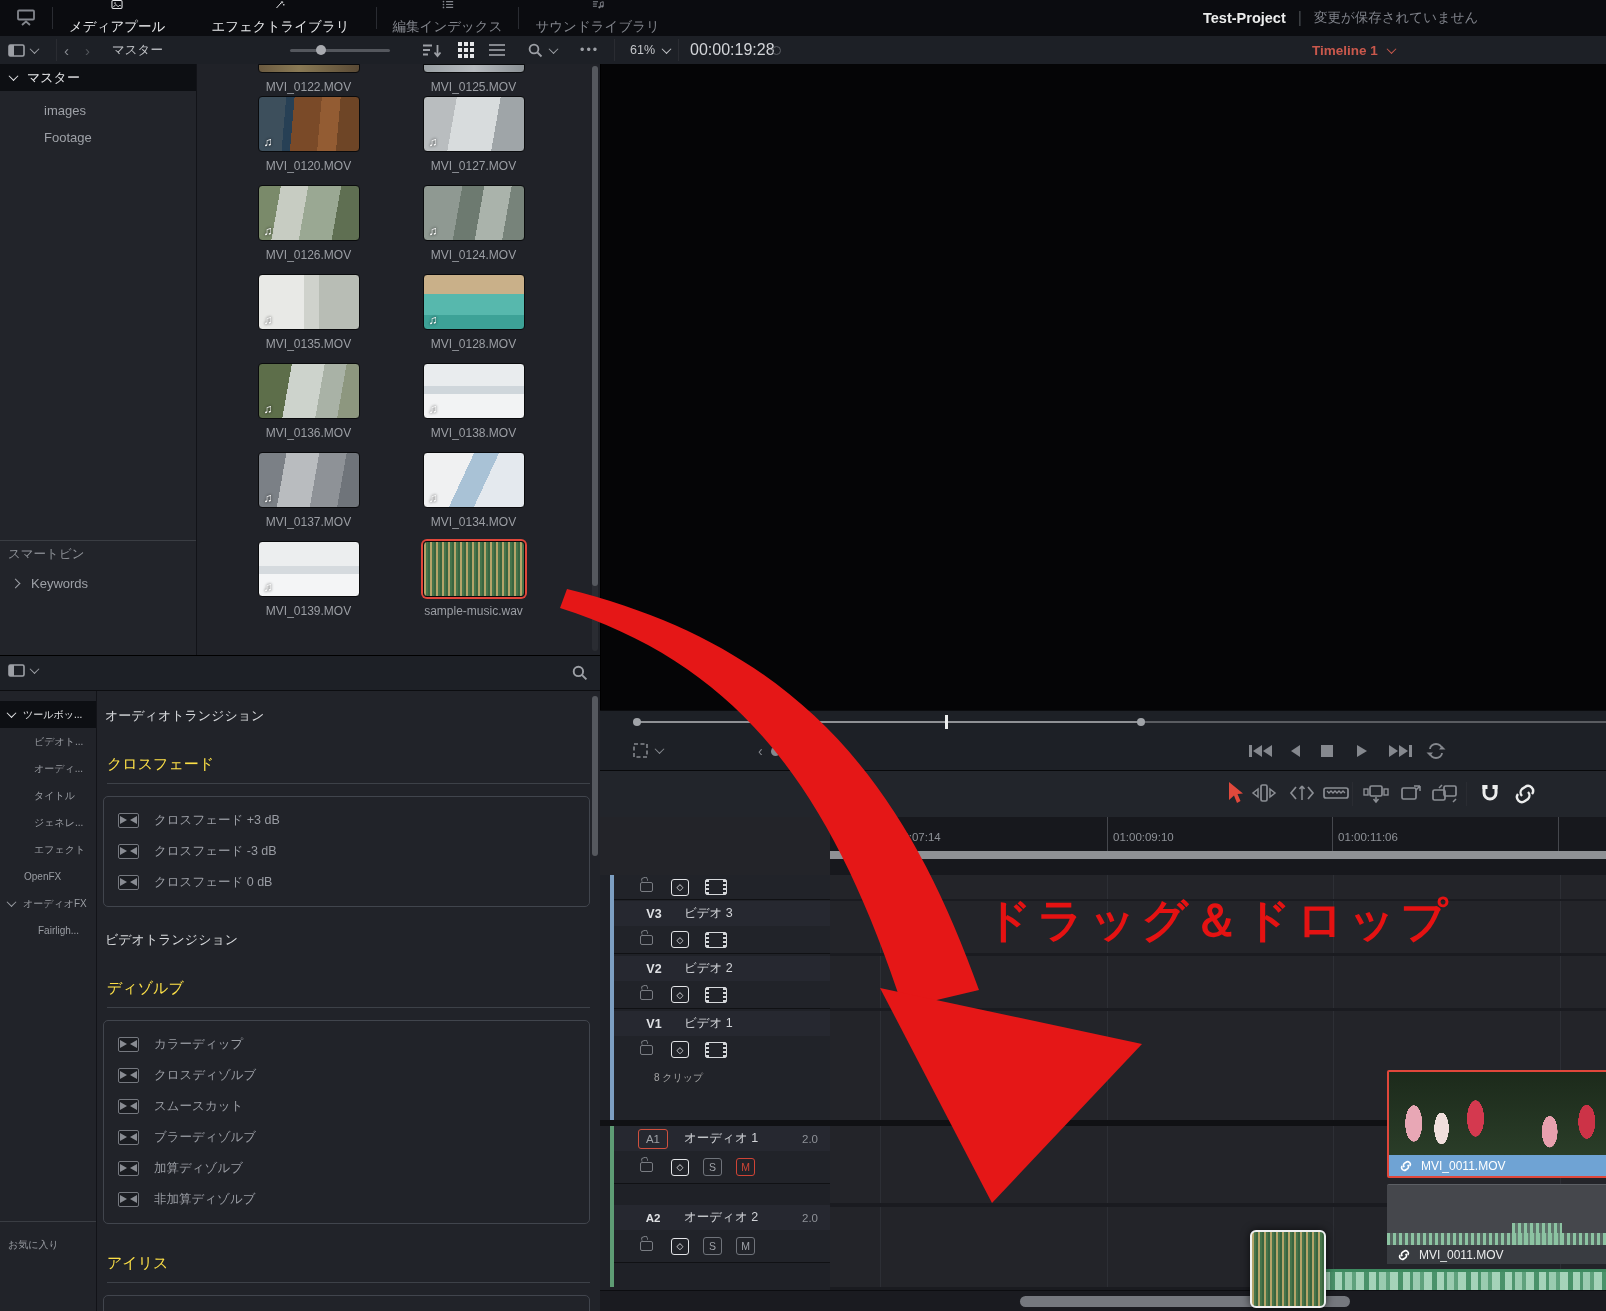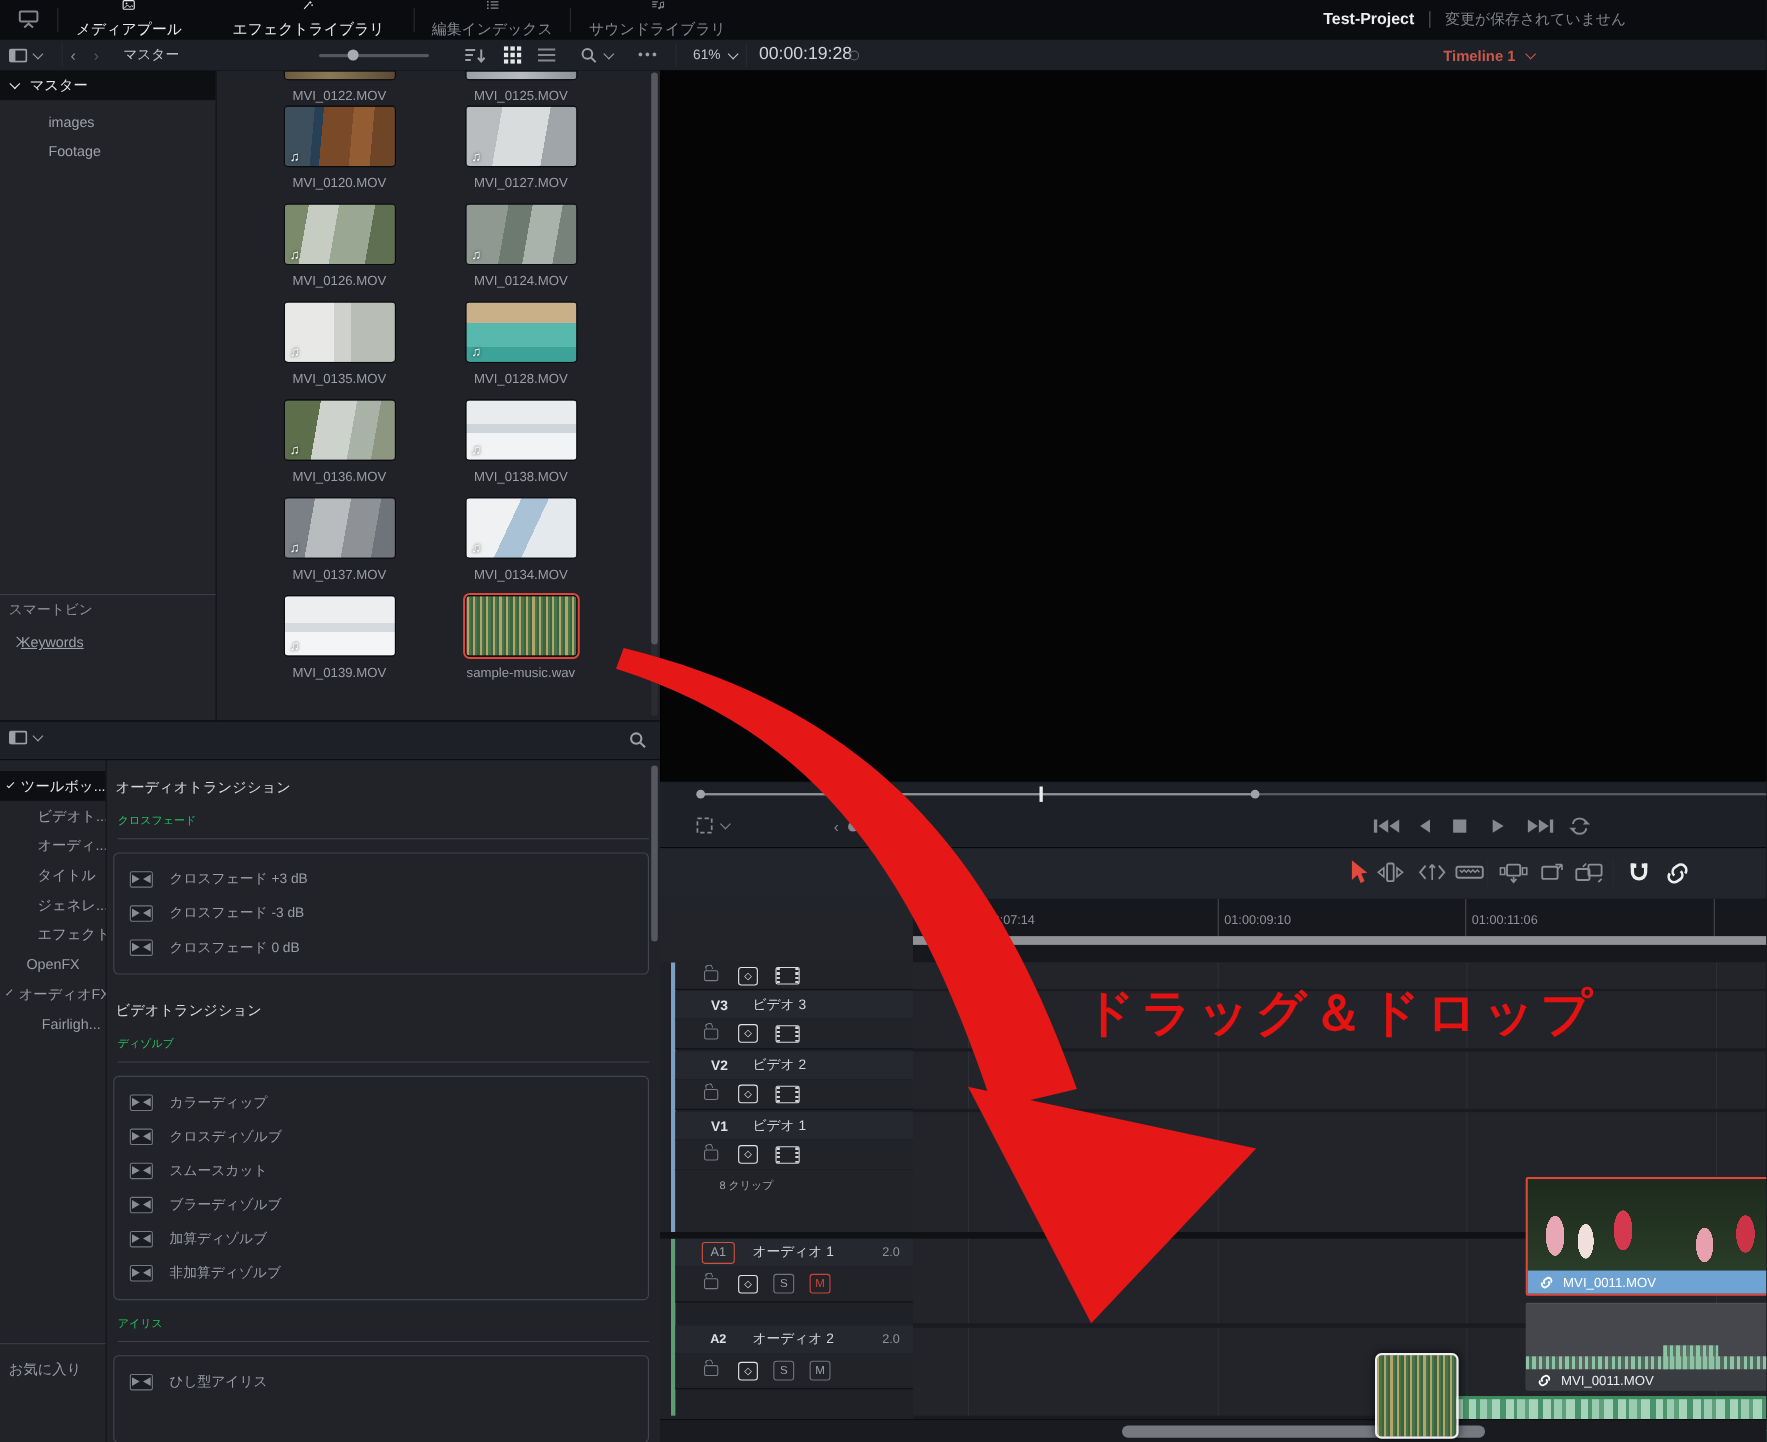--- a/index.html
+++ b/index.html
@@ -33,25 +33,25 @@
   .mthumb.sliver{height:7px;border-radius:0 0 4px 4px;}
   .mthumb.sel{box-shadow:0 0 0 2px #e0473b;}
   .note{position:absolute;left:5px;bottom:2px;color:#fff;font-size:12px;text-shadow:0 0 3px #000;}
   .mname{font-size:12px;color:#9b9ea4;margin-top:7px;white-space:nowrap;}
   #mp-scroll{position:absolute;left:592px;top:2px;width:6px;height:585px;background:#2a2c32;border-radius:3px;}
   #mp-scroll-handle{position:absolute;left:0;top:0;width:6px;height:520px;background:#55585e;border-radius:3px;}
   
   #fxpanel{left:0;top:655px;width:600px;height:656px;background:#212329;border-top:1px solid #000;}
   #fxhead{position:absolute;left:0;top:0;width:600px;height:34px;background:#1d2026;border-bottom:1px solid #0c0d10;}
   #fxside{position:absolute;left:0;top:35px;width:96px;height:621px;border-right:1px solid #121318;}
-  .fxs{height:27px;display:flex;align-items:center;font-size:13px;color:#9a9da3;white-space:nowrap;overflow:hidden;}
+  .fxs{height:27px;display:flex;align-items:center;font-size:10px;color:#9a9da3;white-space:nowrap;overflow:hidden;}
   .fxs.sel{background:#0d0f13;color:#e6e7e9;}
   #fxcontent{position:absolute;left:97px;top:35px;width:503px;height:621px;overflow:hidden;padding:0;}
   .fx-h{font-size:13px;color:#d8dadd;margin:16px 0 0 8px;}
-  .fx-sub{font-size:10px;color:#22c55e;margin:14px 10px 0 10px;padding-bottom:9px;border-bottom:1px solid #3d4148;}
+  .fx-sub{font-size:15px;color:#fde047;margin:30px 10px 0 10px;padding-bottom:9px;border-bottom:1px solid #3d4148;}
   .fx-box{border:1px solid #41454d;border-radius:5px;margin:12px 10px 8px 6px;padding:8px 0;}
   .fx-item{height:31px;display:flex;align-items:center;gap:15px;padding-left:14px;font-size:12.5px;color:#9a9da4;}
   .tr-icon{width:19px;height:13px;border:1.5px solid #75787f;border-radius:2px;position:relative;flex:none;background:#1a1c21;}
   .tr-icon::before{content:"";position:absolute;left:1px;top:1.5px;border-left:7px solid #898c93;border-top:4px solid transparent;border-bottom:4px solid transparent;}
   .tr-icon::after{content:"";position:absolute;right:1px;top:1.5px;border-right:7px solid #898c93;border-top:4px solid transparent;border-bottom:4px solid transparent;}
   #fx-scroll{position:absolute;left:592px;top:40px;width:6px;height:160px;background:#55585e;border-radius:3px;}
   
   #viewer{left:600px;top:64px;width:1006px;height:646px;background:#050506;border-left:1px solid #000;}
   #scrubrow{left:600px;top:710px;width:1006px;height:23px;background:#1d2026;border-top:1px solid #0b0c0f;}
   #transrow{left:600px;top:733px;width:1006px;height:37px;background:#1d2026;}
@@ -245,21 +245,21 @@
         <span>マスター</span>
       </div>
       <div class="bin" style="padding-left:44px;margin-top:6px;text-align:right;">
           <span>images</span>
         </div>
       <div class="bin" style="padding-left:44px;">
           <span>Footage</span>
         </div>
       <div style="position:absolute;left:0;top:476px;width:196px;border-top:1px solid #3a3d43;"></div>
       <div style="position:absolute;left:8px;top:482px;font-size:12.5px;color:#8d9096;">スマートビン</div>
-      <div class="bin" style="position:absolute;left:0;top:506px;width:196px;padding-left:12px;gap:0;text-decoration:underline;">
+      <div class="bin" style="position:absolute;left:0;top:506px;width:196px;padding-left:12px;gap:12px;">
         <span class="chev rt"></span>
         <span>Keywords</span>
       </div>
     </div>
     <div id="thumbgrid">
       <div style="display:contents;">
         
       
           <div class="mclip partial">
             <div class="mthumb sliver" style="background: linear-gradient(90deg, rgb(107, 90, 64), rgb(138, 122, 85) 40%, rgb(90, 74, 53));"></div>

